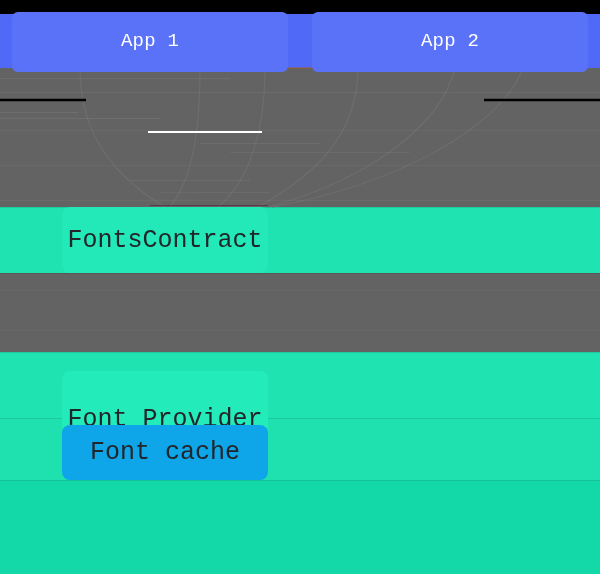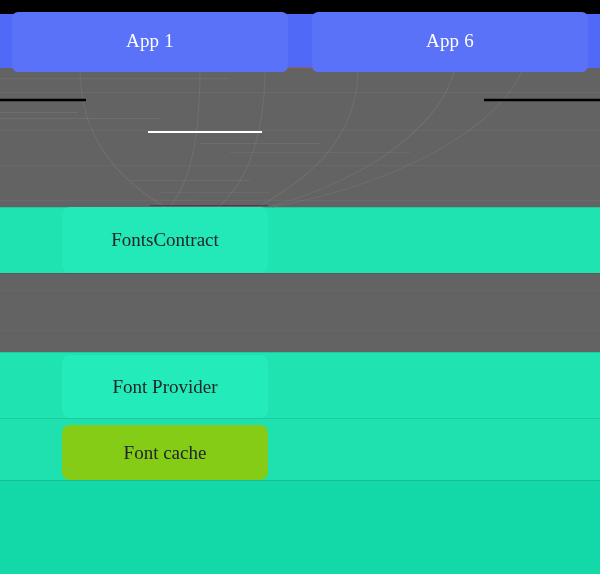--- a/index.html
+++ b/index.html
@@ -6,21 +6,21 @@
     margin: 0;
     padding: 0;
     background: #000;
   }
   #stage {
     position: relative;
     width: 600px;
     height: 574px;
     overflow: hidden;
     background: #000000;
-    font-family: Liberation Serif, serif;
+    font-family: Liberation Mono, monospace;
   }
 
   
   .band {
     position: absolute;
     left: 0;
     width: 600px;
   }
   #band-top-black   { top: 0;   height: 14px;  background: #000000; }
   #band-apps        { top: 14px; height: 54px; background: #5069F7; }
@@ -78,26 +78,26 @@
   
   .node-box {
     position: absolute;
     left: 62px;
     width: 206px;
     border-radius: 8px;
     display: flex;
     align-items: center;
     justify-content: center;
     color: #22252A;
-    font-size: 19px;
+    font-size: 25px;
     background: #22E9B7;
   }
   #node-fontscontract { top: 207px; height: 66px; }
-  #node-fontprovider  { top: 355px; height: 63px; background: #23EBB9; }
-  #node-fontcache     { top: 425px; height: 55px; background: #84cc16; }
+  #node-fontprovider  { top: 371px; height: 63px; background: #23EBB9; align-items: flex-end; }
+  #node-fontcache     { top: 425px; height: 55px; background: #0ea5e9; }
 
   
   .scan {
     position: absolute;
     height: 1px;
     pointer-events: none;
   }
   #glitch-layer { position: absolute; inset: 0; pointer-events: none; }
   .seam {
     position: absolute;
@@ -168,21 +168,21 @@
     <div class="seam" style="top:480px"></div>
   </div>
 
   <div id="apps-row">
     <div class="app-tab">
       <span class="chip"></span>
       <span class="app-label">App 1</span>
     </div>
     <div class="app-tab">
       <span class="chip"></span>
-      <span class="app-label">App 6</span>
+      <span class="app-label">App 2</span>
     </div>
   </div>
 
   <div class="node-box" id="node-fontscontract">
     <span>FontsContract</span>
   </div>
   <div class="node-box" id="node-fontprovider">
     <span>Font Provider</span>
   </div>
   <div class="node-box" id="node-fontcache">

